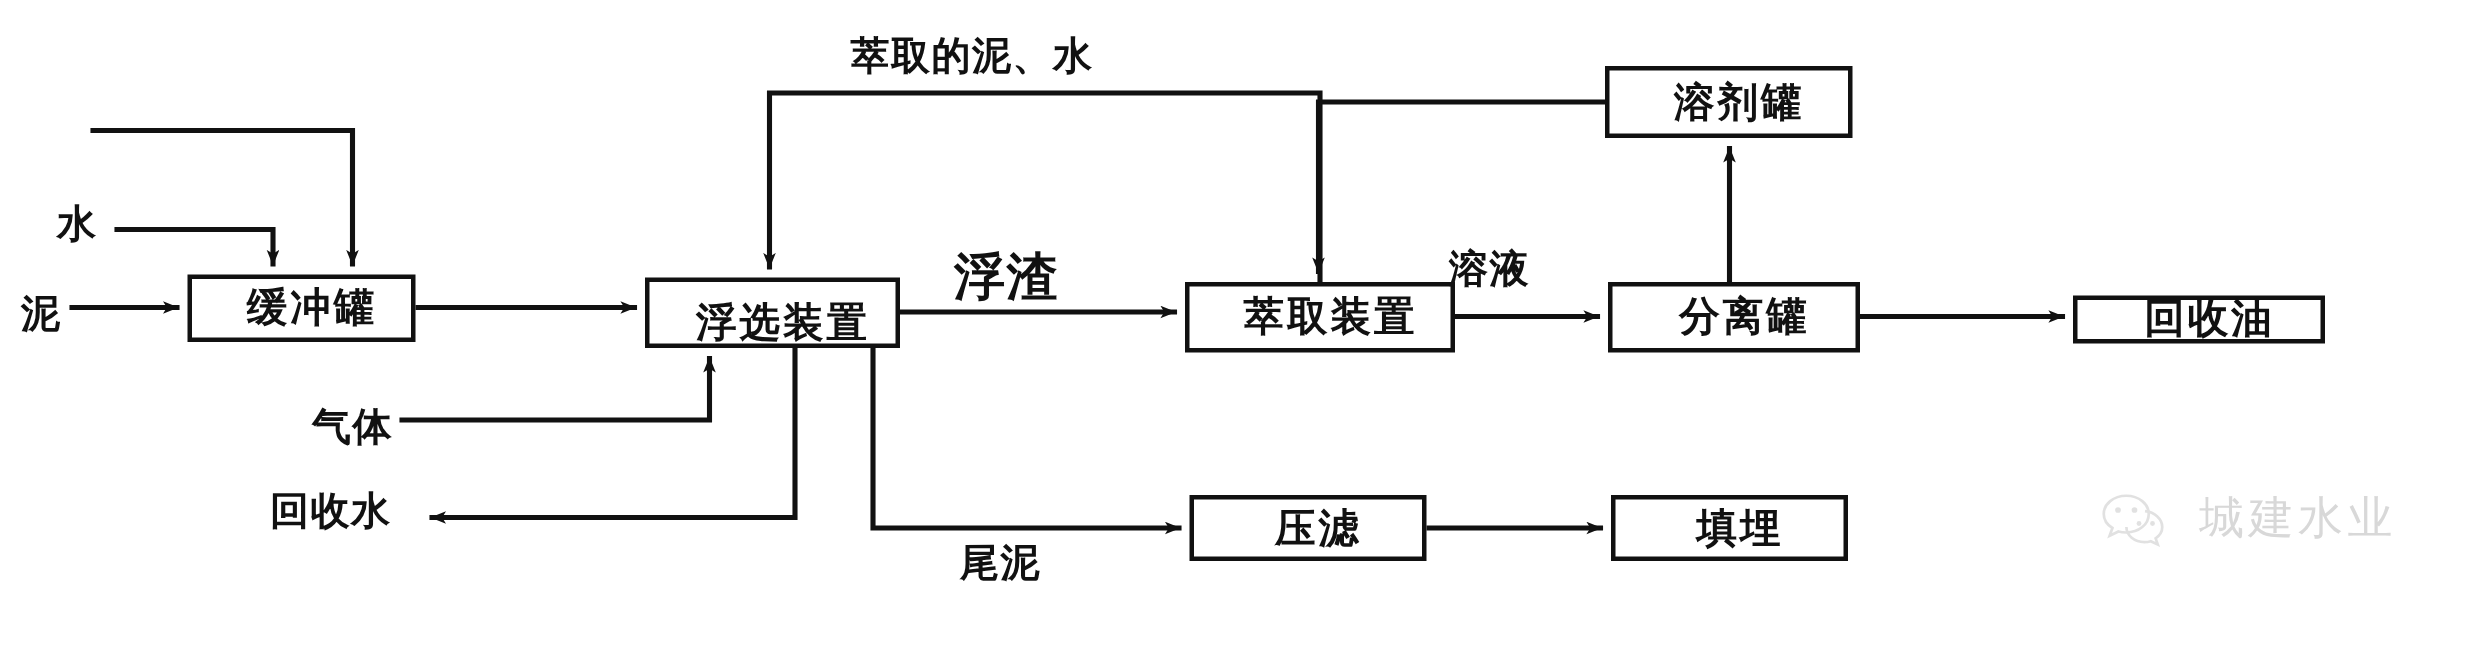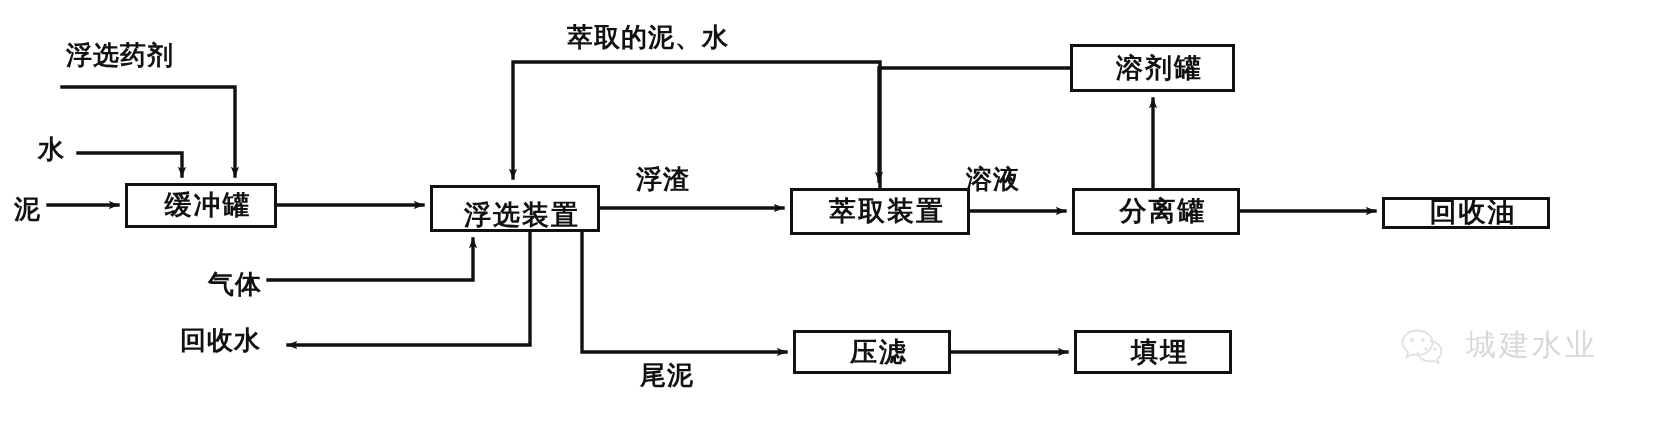--- a/index.html
+++ b/index.html
@@ -83,33 +83,32 @@
   </div>
 
   <div class="box" style="left:793px;top:330px;width:158px;height:44px;font-size:27px;">
     <span>压滤</span>
   </div>
 
   <div class="box" style="left:1074px;top:330px;width:158px;height:44px;font-size:27px;">
     <span>填埋</span>
   </div>
 
-  <div class="lbl" style="left:66px;top:38px;font-size:26px;">浮选药剂</div>
 
   <div class="lbl" style="left:38px;top:132px;font-size:26px;">水</div>
 
   <div class="lbl" style="left:14px;top:192px;font-size:26px;">泥</div>
 
   <div class="lbl" style="left:208px;top:267px;font-size:26px;text-align:right;">气体</div>
 
   <div class="lbl" style="left:180px;top:323px;font-size:26px;">回收水</div>
 
   <div class="lbl" style="left:567px;top:20px;font-size:26px;">萃取的泥、水</div>
 
-  <div class="lbl" style="left:636px;top:162px;font-size:26px;">浮渣</div>
+  <div class="lbl" style="left:636px;top:162px;font-size:34px;">浮渣</div>
 
   <div class="lbl" style="left:966px;top:162px;font-size:26px;">溶液</div>
 
   <div class="lbl" style="left:640px;top:358px;font-size:26px;">尾泥</div>
 
   <div class="wm" style="left:1400px;top:325px;">
     <svg width="44" height="40" viewBox="0 0 44 40">
       <g fill="none" stroke="#c9c9c9" stroke-width="1.8">
         <path d="M17.5,4.5 C9,4.5 2.5,10 2.5,16.6 C2.5,20.4 4.8,23.8 8.3,26 L6.4,31.2 L12.3,28.3
                  C13.9,28.8 15.7,29 17.5,29 C26,29 32.5,23.5 32.5,16.6 C32.5,10 26,4.5 17.5,4.5 Z"></path>

